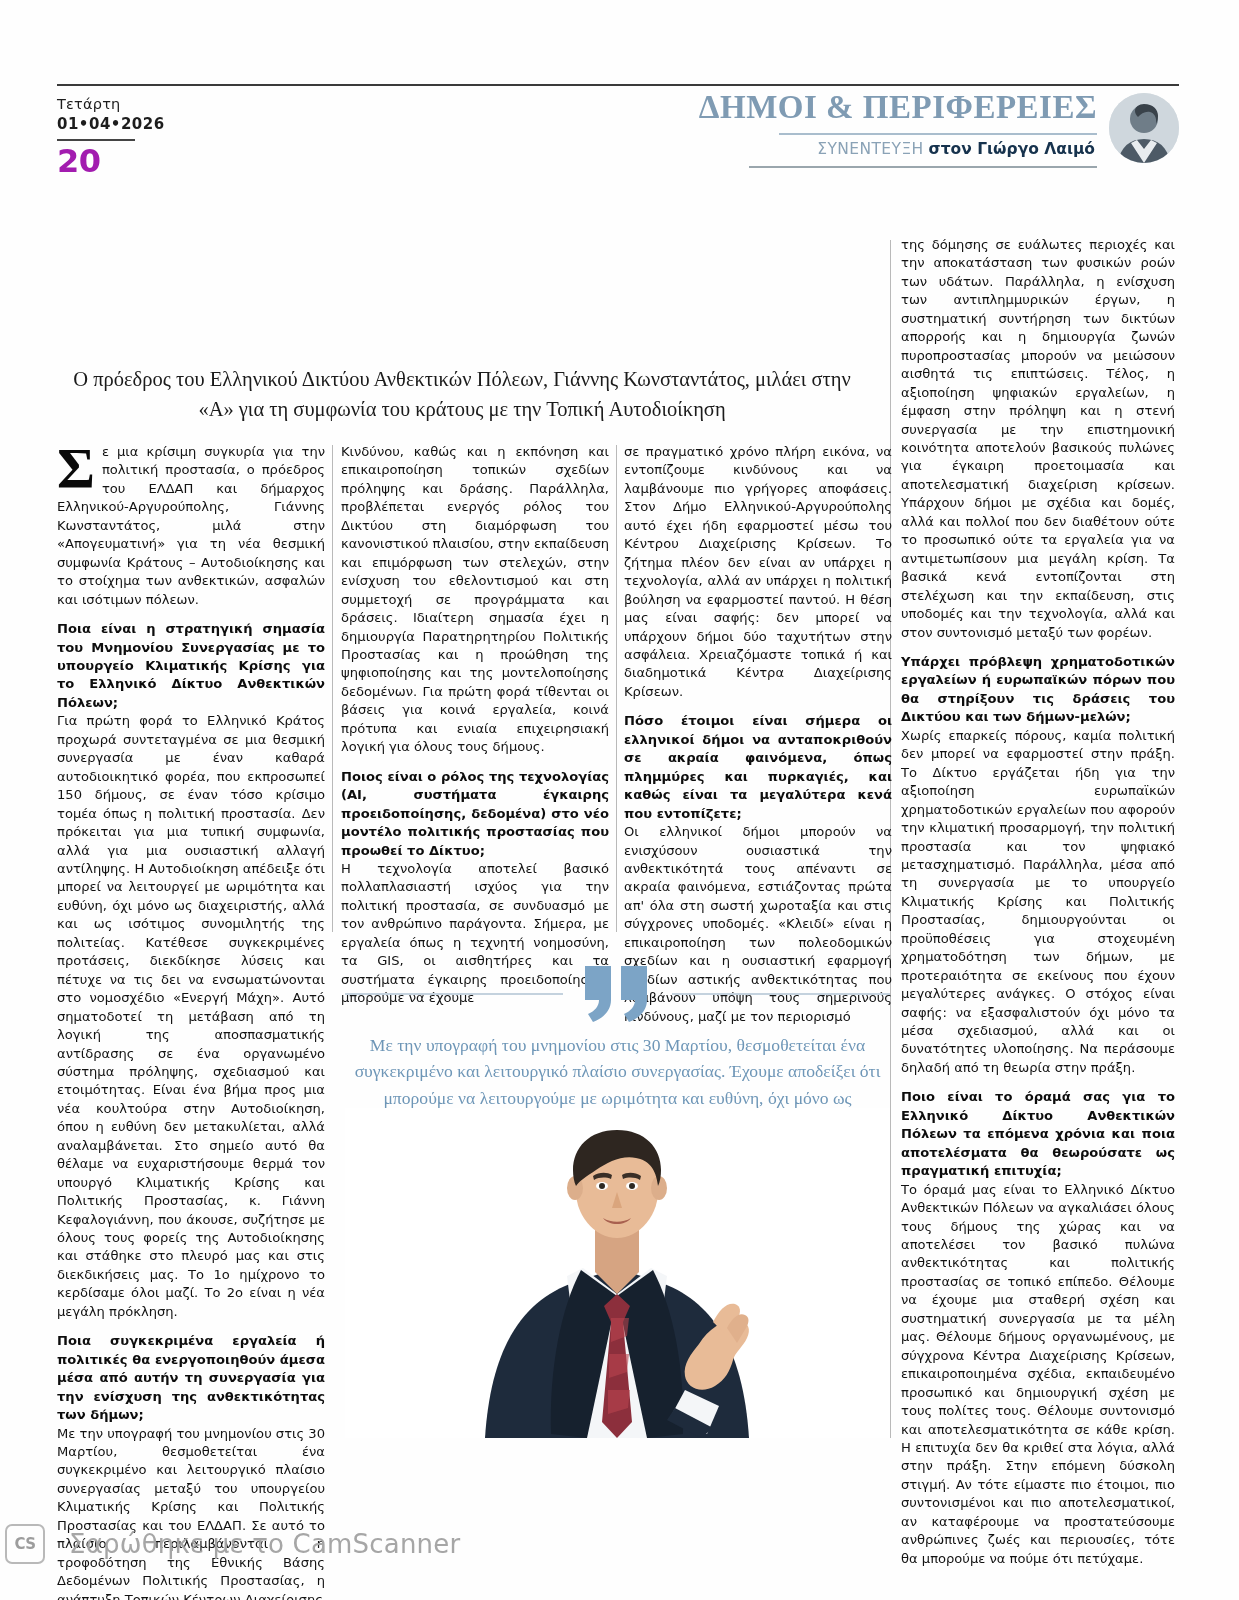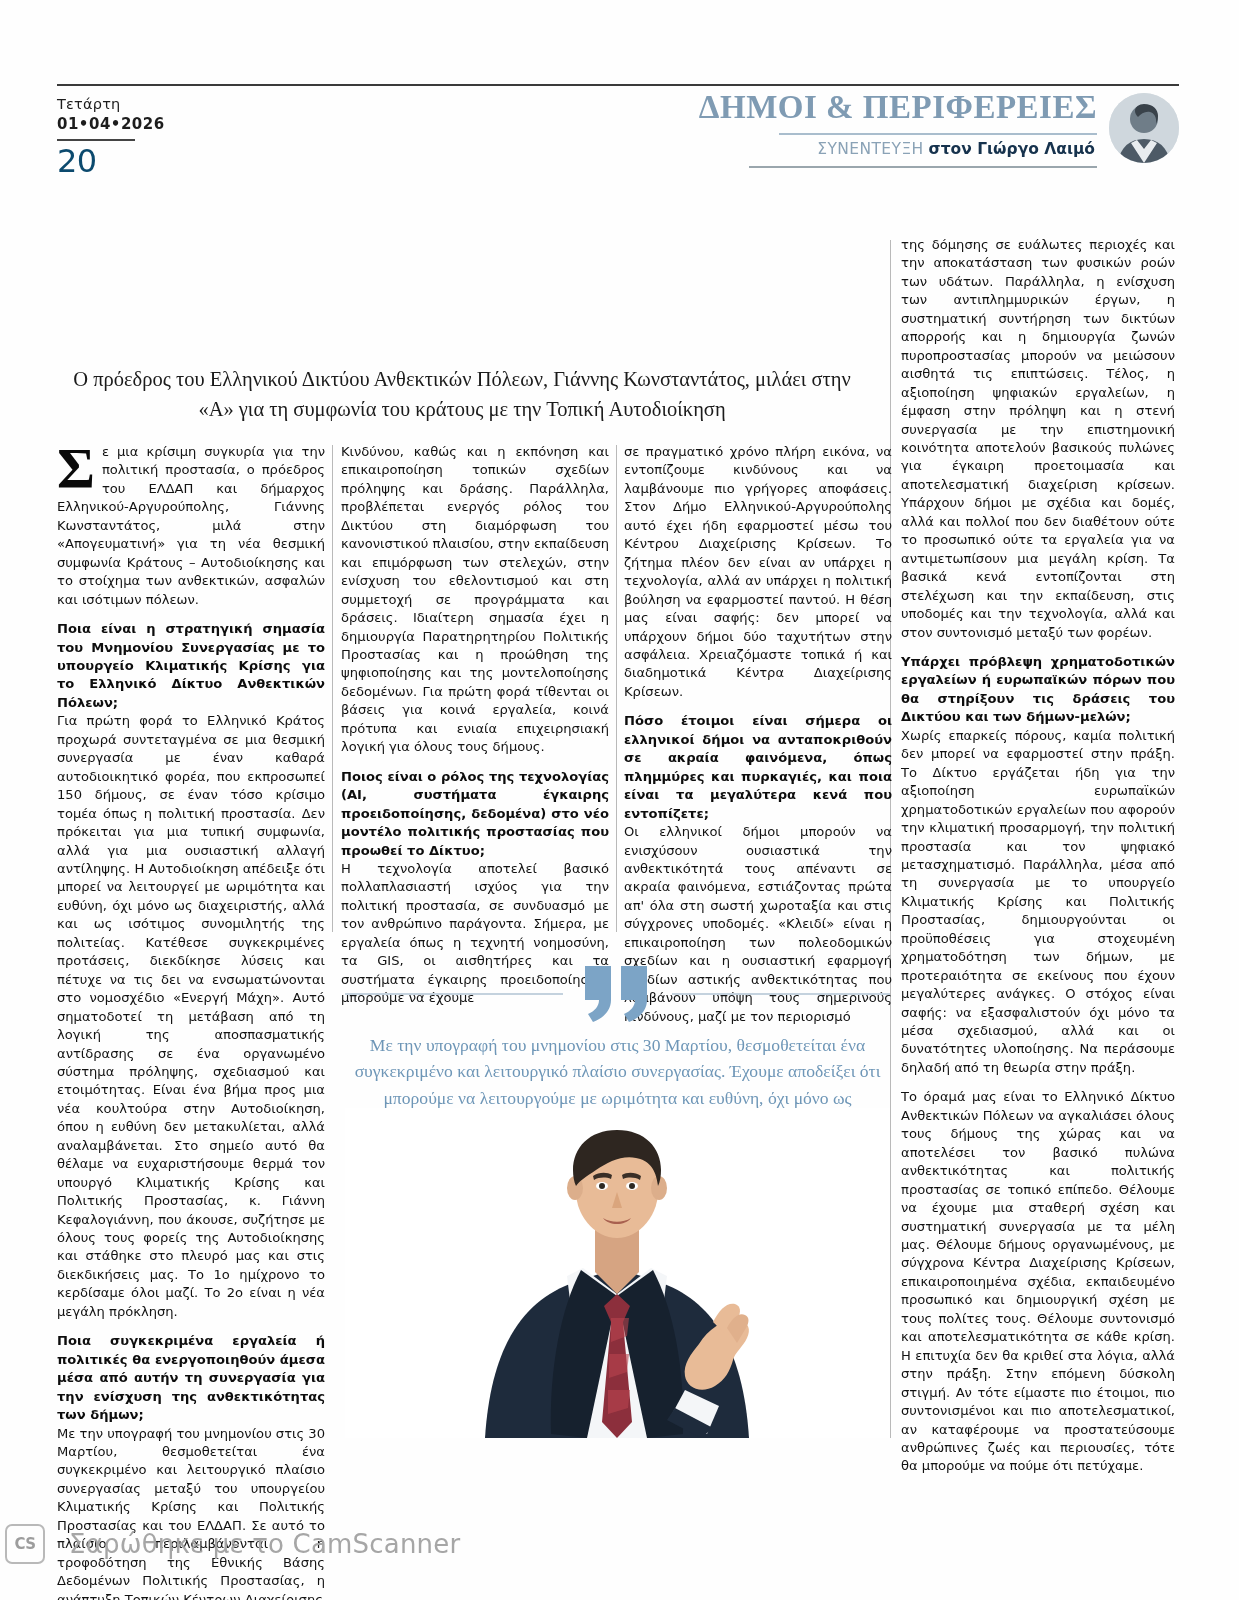--- a/index.html
+++ b/index.html
@@ -55,22 +55,22 @@
   }
   .folio-sep {
     width: 78px;
     height: 1.5px;
     background: #444;
     margin: 5px 0 4px 0;
   }
   .folio-num {
     font-family: "DejaVu Sans", sans-serif;
     font-size: 32px;
-    font-weight: 400;
-    color: #0c4a6e;
+    font-weight: 700;
+    color: #a21caf;
     line-height: 1;
     letter-spacing: -.5px;
   }
 
   
   .masthead {
     position: absolute;
     right: 60px;
     top: 90px;
     width: 430px;
@@ -340,34 +340,35 @@
       <span class="q">Ποιος είναι ο ρόλος της τεχνολογίας (ΑΙ, συστήματα έγκαιρης προειδοποίησης, δεδομένα) στο νέο μοντέλο πολιτικής προστασίας που προωθεί το Δίκτυο;</span>
       <span class="a">Η τεχνολογία αποτελεί βασικό πολλαπλασιαστή ισχύος για την πολιτική προστασία, σε συνδυασμό με τον ανθρώπινο παράγοντα. Σήμερα, με εργαλεία όπως η τεχνητή νοημοσύνη, τα GIS, οι αισθητήρες και τα συστήματα έγκαιρης προειδοποίησης, μπορούμε να έχουμε</span>
     </p>
   </div>
 
   <div class="col" id="col3">
     <p>
       <span class="a">σε πραγματικό χρόνο πλήρη εικόνα, να εντοπίζουμε κινδύνους και να λαμβάνουμε πιο γρήγορες αποφάσεις. Στον Δήμο Ελληνικού-Αργυρούπολης αυτό έχει ήδη εφαρμοστεί μέσω του Κέντρου Διαχείρισης Κρίσεων. Το ζήτημα πλέον δεν είναι αν υπάρχει η τεχνολογία, αλλά αν υπάρχει η πολιτική βούληση να εφαρμοστεί παντού. Η θέση μας είναι σαφής: δεν μπορεί να υπάρχουν δήμοι δύο ταχυτήτων στην ασφάλεια. Χρειαζόμαστε τοπικά ή και διαδημοτικά Κέντρα Διαχείρισης Κρίσεων.</span>
     </p>
     <p>
-      <span class="q">Πόσο έτοιμοι είναι σήμερα οι ελληνικοί δήμοι να ανταποκριθούν σε ακραία φαινόμενα, όπως πλημμύρες και πυρκαγιές, και ποια είναι τα μεγαλύτερα κενά που εντοπίζετε;</span>
+      <span class="q">Πόσο έτοιμοι είναι σήμερα οι ελληνικοί δήμοι να ανταποκριθούν σε ακραία φαινόμενα, όπως πλημμύρες και πυρκαγιές, και καθώς είναι τα μεγαλύτερα κενά που εντοπίζετε;</span>
       <span class="a">Οι ελληνικοί δήμοι μπορούν να ενισχύσουν ουσιαστικά την ανθεκτικότητά τους απέναντι σε ακραία φαινόμενα, εστιάζοντας πρώτα απ' όλα στη σωστή χωροταξία και στις σύγχρονες υποδομές. «Κλειδί» είναι η επικαιροποίηση των πολεοδομικών σχεδίων και η ουσιαστική εφαρμογή σχεδίων αστικής ανθεκτικότητας που λαμβάνουν υπόψη τους σημερινούς κινδύνους, μαζί με τον περιορισμό</span>
     </p>
   </div>
 
   <div class="col" id="col4">
     <p>
       <span class="a">της δόμησης σε ευάλωτες περιοχές και την αποκατάσταση των φυσικών ροών των υδάτων. Παράλληλα, η ενίσχυση των αντιπλημμυρικών έργων, η συστηματική συντήρηση των δικτύων απορροής και η δημιουργία ζωνών πυροπροστασίας μπορούν να μειώσουν αισθητά τις επιπτώσεις. Τέλος, η αξιοποίηση ψηφιακών εργαλείων, η έμφαση στην πρόληψη και η στενή συνεργασία με την επιστημονική κοινότητα αποτελούν βασικούς πυλώνες για έγκαιρη προετοιμασία και αποτελεσματική διαχείριση κρίσεων. Υπάρχουν δήμοι με σχέδια και δομές, αλλά και πολλοί που δεν διαθέτουν ούτε το προσωπικό ούτε τα εργαλεία για να αντιμετωπίσουν μια μεγάλη κρίση. Τα βασικά κενά εντοπίζονται στη στελέχωση και την εκπαίδευση, στις υποδομές και την τεχνολογία, αλλά και στον συντονισμό μεταξύ των φορέων.</span>
     </p>
     <p>
       <span class="q">Υπάρχει πρόβλεψη χρηματοδοτικών εργαλείων ή ευρωπαϊκών πόρων που θα στηρίξουν τις δράσεις του Δικτύου και των δήμων-μελών;</span>
       <span class="a"> Χωρίς επαρκείς πόρους, καμία πολιτική δεν μπορεί να εφαρμοστεί στην πράξη. Το Δίκτυο εργάζεται ήδη για την αξιοποίηση ευρωπαϊκών χρηματοδοτικών εργαλείων που αφορούν την κλιματική προσαρμογή, την πολιτική προστασία και τον ψηφιακό μετασχηματισμό. Παράλληλα, μέσα από τη συνεργασία με το υπουργείο Κλιματικής Κρίσης και Πολιτικής Προστασίας, δημιουργούνται οι προϋποθέσεις για στοχευμένη χρηματοδότηση των δήμων, με προτεραιότητα σε εκείνους που έχουν μεγαλύτερες ανάγκες. Ο στόχος είναι σαφής: να εξασφαλιστούν όχι μόνο τα μέσα σχεδιασμού, αλλά και οι δυνατότητες υλοποίησης. Να περάσουμε δηλαδή από τη θεωρία στην πράξη.</span>
     </p>
     <p>
+      <span class="q">Ποιο είναι το όραμά σας για το Ελληνικό Δίκτυο Ανθεκτικών Πόλεων τα επόμενα χρόνια και ποια αποτελέσματα θα θεωρούσατε ως πραγματική επιτυχία;</span>
       <span class="a">Το όραμά μας είναι το Ελληνικό Δίκτυο Ανθεκτικών Πόλεων να αγκαλιάσει όλους τους δήμους της χώρας και να αποτελέσει τον βασικό πυλώνα ανθεκτικότητας και πολιτικής προστασίας σε τοπικό επίπεδο. Θέλουμε να έχουμε μια σταθερή σχέση και συστηματική συνεργασία με τα μέλη μας. Θέλουμε δήμους οργανωμένους, με σύγχρονα Κέντρα Διαχείρισης Κρίσεων, επικαιροποιημένα σχέδια, εκπαιδευμένο προσωπικό και δημιουργική σχέση με τους πολίτες τους. Θέλουμε συντονισμό και αποτελεσματικότητα σε κάθε κρίση. Η επιτυχία δεν θα κριθεί στα λόγια, αλλά στην πράξη. Στην επόμενη δύσκολη στιγμή. Αν τότε είμαστε πιο έτοιμοι, πιο συντονισμένοι και πιο αποτελεσματικοί, αν καταφέρουμε να προστατεύσουμε ανθρώπινες ζωές και περιουσίες, τότε θα μπορούμε να πούμε ότι πετύχαμε.</span>
     </p>
   </div>
 
   <div class="pullquote">
     <div class="pq-rules">
       <div class="pq-line left"></div>
       <div class="pq-line right"></div>
       <div class="pq-mark">
         <svg width="74" height="64" viewBox="0 0 74 64" aria-hidden="true">

